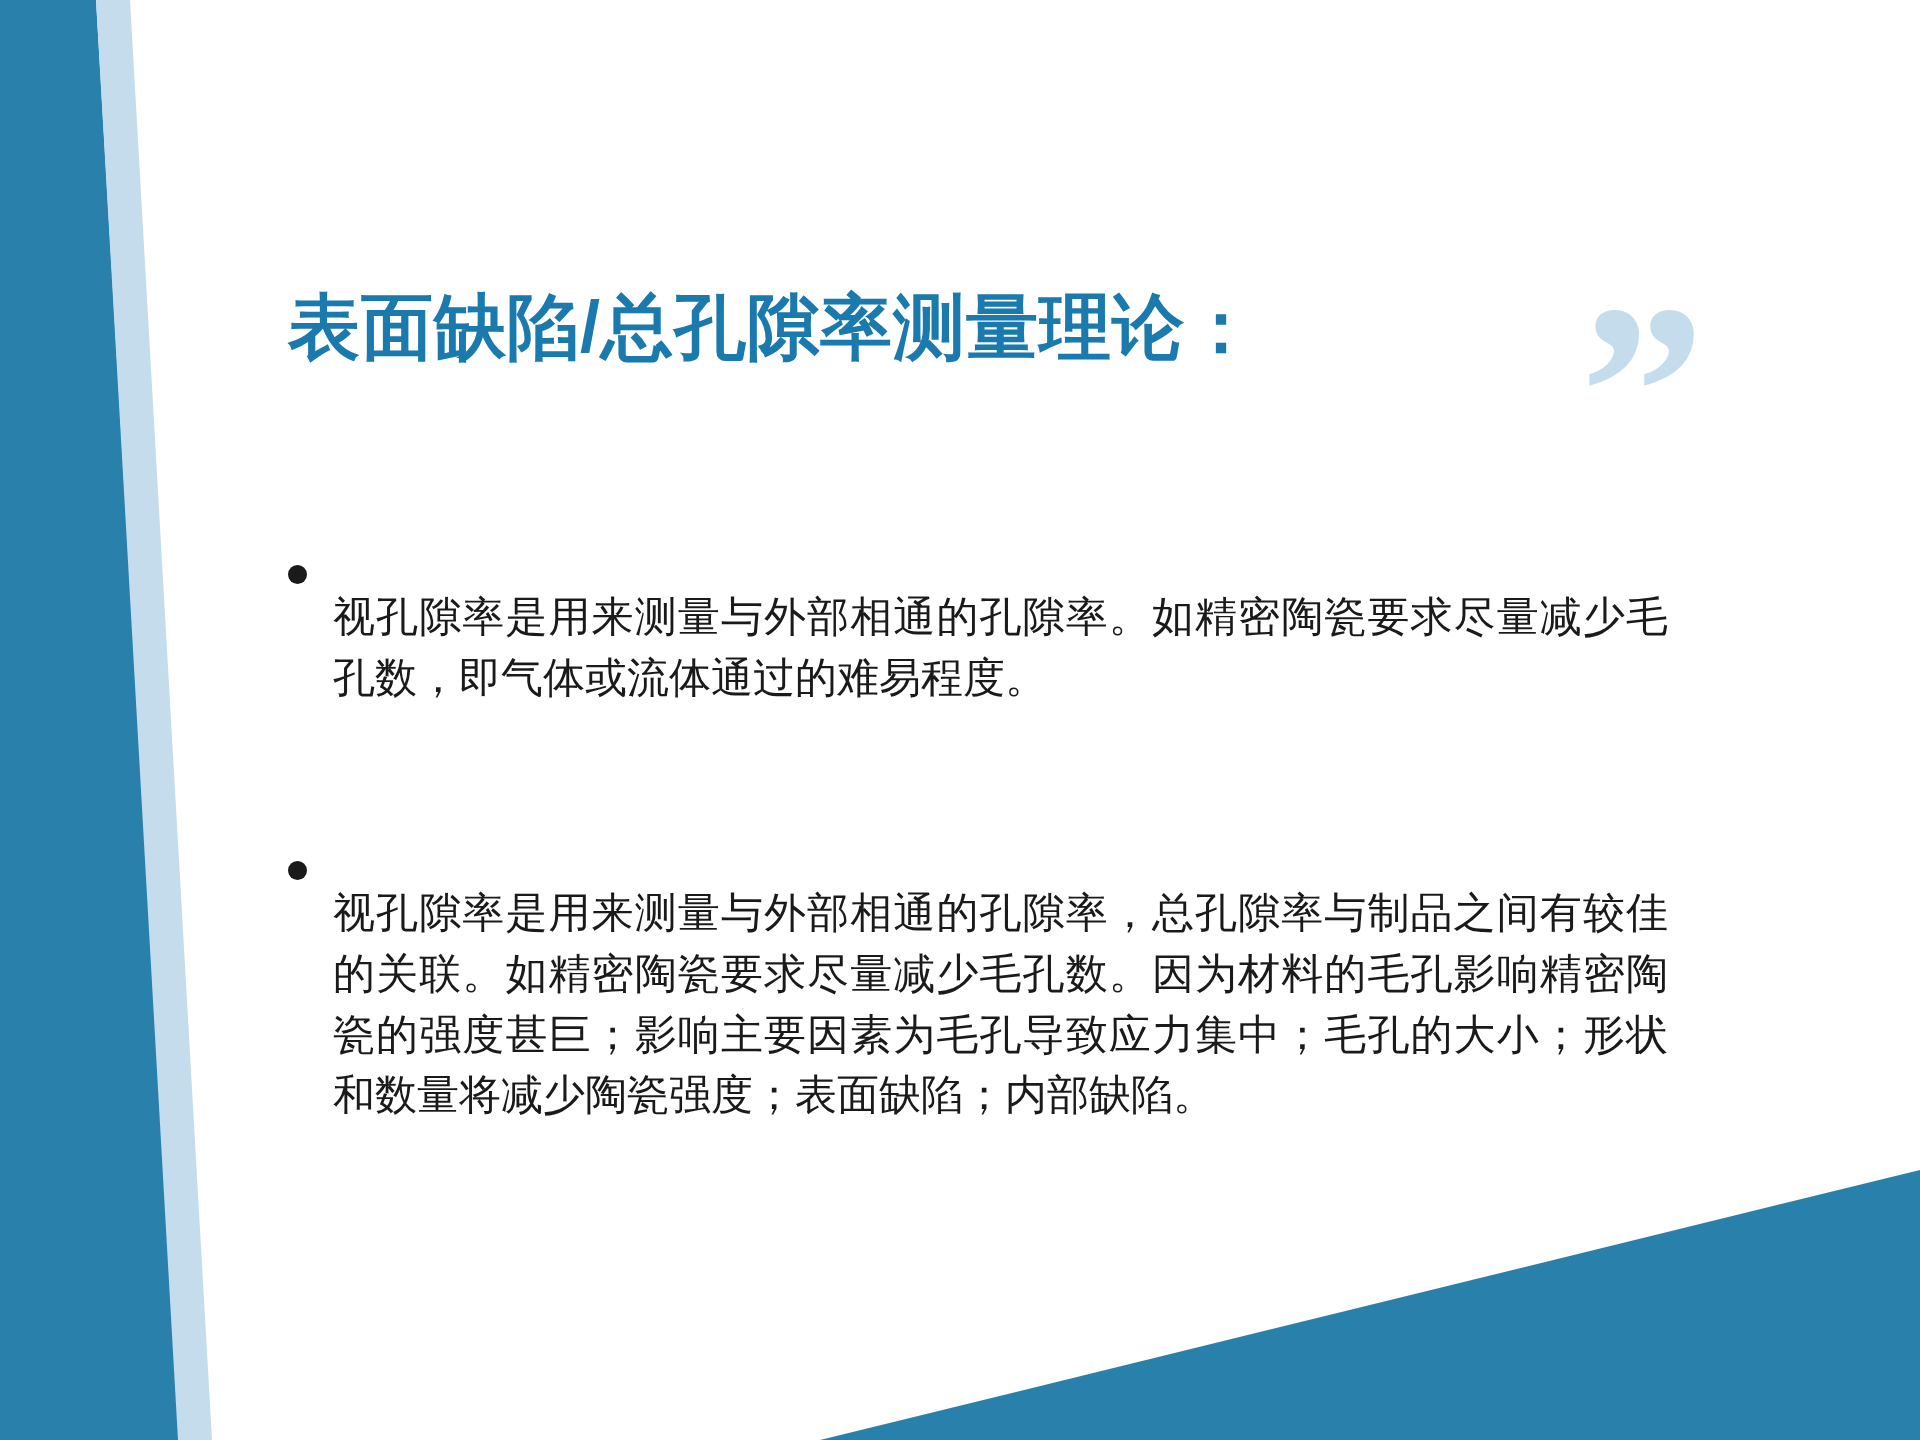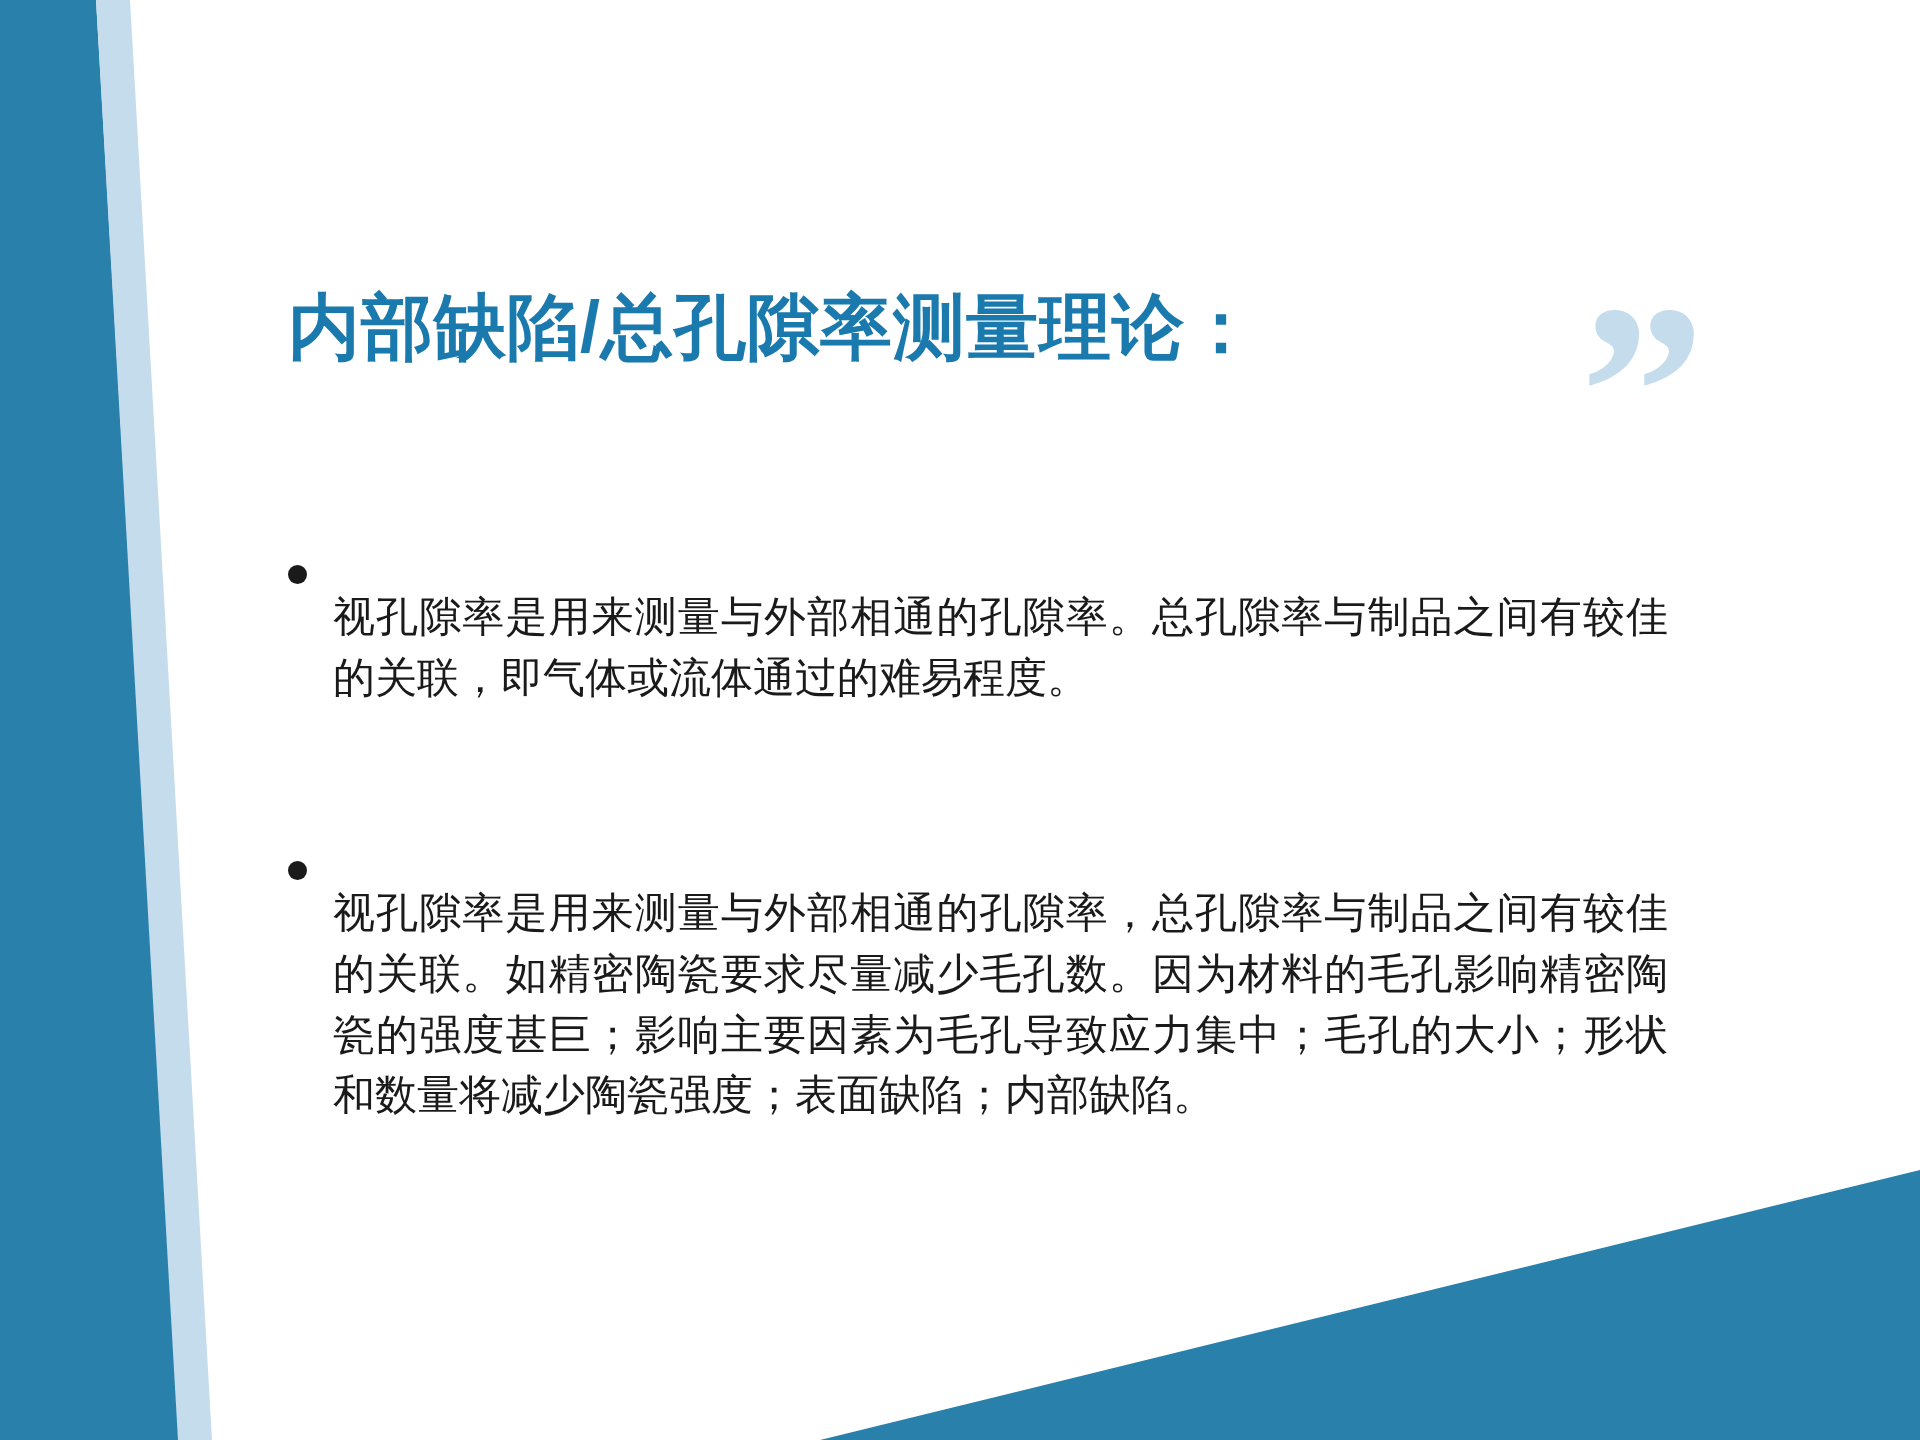--- a/index.html
+++ b/index.html
@@ -118,27 +118,27 @@
 <body>
 
 <div class="slide">
 
   <div class="band-left-dark"></div>
   <div class="band-left-light"></div>
   <div class="band-bottom-right"></div>
 
   <div class="quote-mark">”</div>
 
-  <h1 class="title">内部缺陷/总孔隙率测量理论：</h1>
+  <h1 class="title">表面缺陷/总孔隙率测量理论：</h1>
 
   <div class="body-block">
 
     <div class="bullet-item">
       <span class="bullet-dot"></span>
-      <p class="bullet-text">视孔隙率是用来测量与外部相通的孔隙率。总孔隙率与制品之间有较佳的关联，即气体或流体通过的难易程度。</p>
+      <p class="bullet-text">视孔隙率是用来测量与外部相通的孔隙率。如精密陶瓷要求尽量减少毛孔数，即气体或流体通过的难易程度。</p>
     </div>
 
     <div class="bullet-item">
       <span class="bullet-dot"></span>
       <p class="bullet-text">视孔隙率是用来测量与外部相通的孔隙率，总孔隙率与制品之间有较佳的关联。如精密陶瓷要求尽量减少毛孔数。因为材料的毛孔影响精密陶瓷的强度甚巨；影响主要因素为毛孔导致应力集中；毛孔的大小；形状和数量将减少陶瓷强度；表面缺陷；内部缺陷。</p>
     </div>
 
   </div>
 
 </div>

